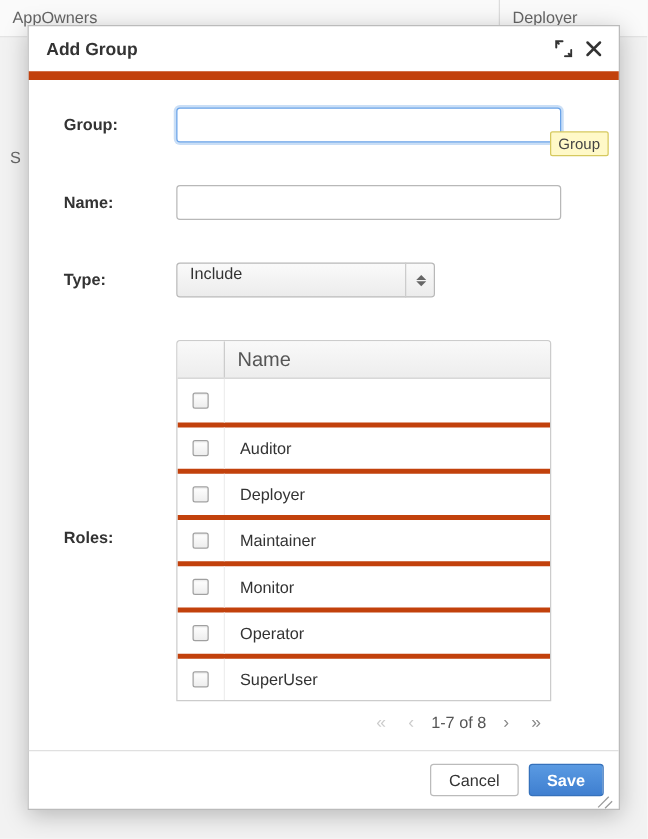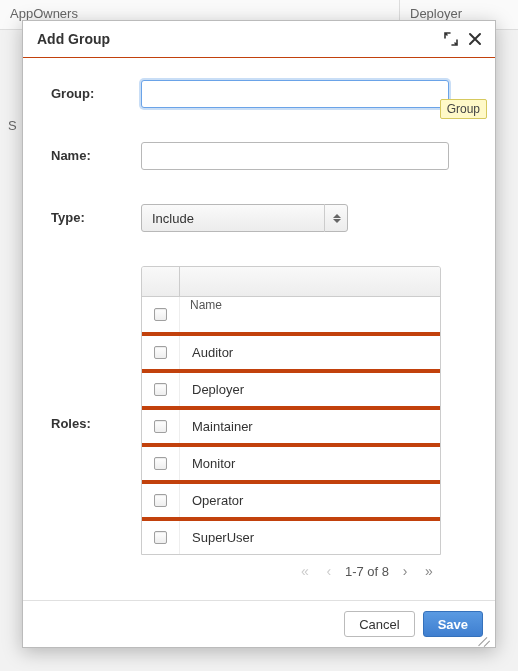--- a/index.html
+++ b/index.html
@@ -58,21 +58,21 @@
     border: 1px solid #bbb;
     box-shadow: 0 4px 18px rgba(0,0,0,0.25);
     display: flex;
     flex-direction: column;
   }
 
   .modal-header {
     display: flex;
     align-items: flex-end;
     padding: 10px 12px 10px 14px;
-    border-bottom: 1px solid #c2410c;
+    border-bottom: 7px solid #c2410c;
   }
   .modal-title {
     font-weight: bold;
     font-size: 14px;
     color: #333;
     flex: 1;
   }
   .header-icons {
     display: flex;
     gap: 8px;
@@ -134,21 +134,21 @@
   }
   .select-input {
     width: 100%;
     height: 28px;
     border: 1px solid #b8b8b8;
     border-radius: 3px;
     background: linear-gradient(#fafafa,#ececec);
     padding: 0 26px 0 10px;
     font-size: 13px;
     display: flex;
-    align-items: center;
+    align-items: flex-start;
     cursor: pointer;
   }
   .select-caret {
     position: absolute;
     right: 0; top: 0;
     width: 24px; height: 28px;
     border-left: 1px solid #ccc;
     display: flex;
     flex-direction: column;
     align-items: center;
@@ -193,22 +193,21 @@
     align-items: stretch;
   }
   .roles-header .col-check {
     width: 38px;
     border-right: 1px solid #ccc;
   }
   .roles-header .col-name {
     flex: 1;
     padding: 7px 10px;
     color: #555;
-    font-size: 12px;
-    margin-top: 24px;
+    font-size: 16px;
   }
 
   .roles-row-item {
     display: flex;
     min-height: 35px;
     align-items: center;
   }
   .roles-row-item .col-check {
     width: 38px;
     border-right: 1px solid #eee;

